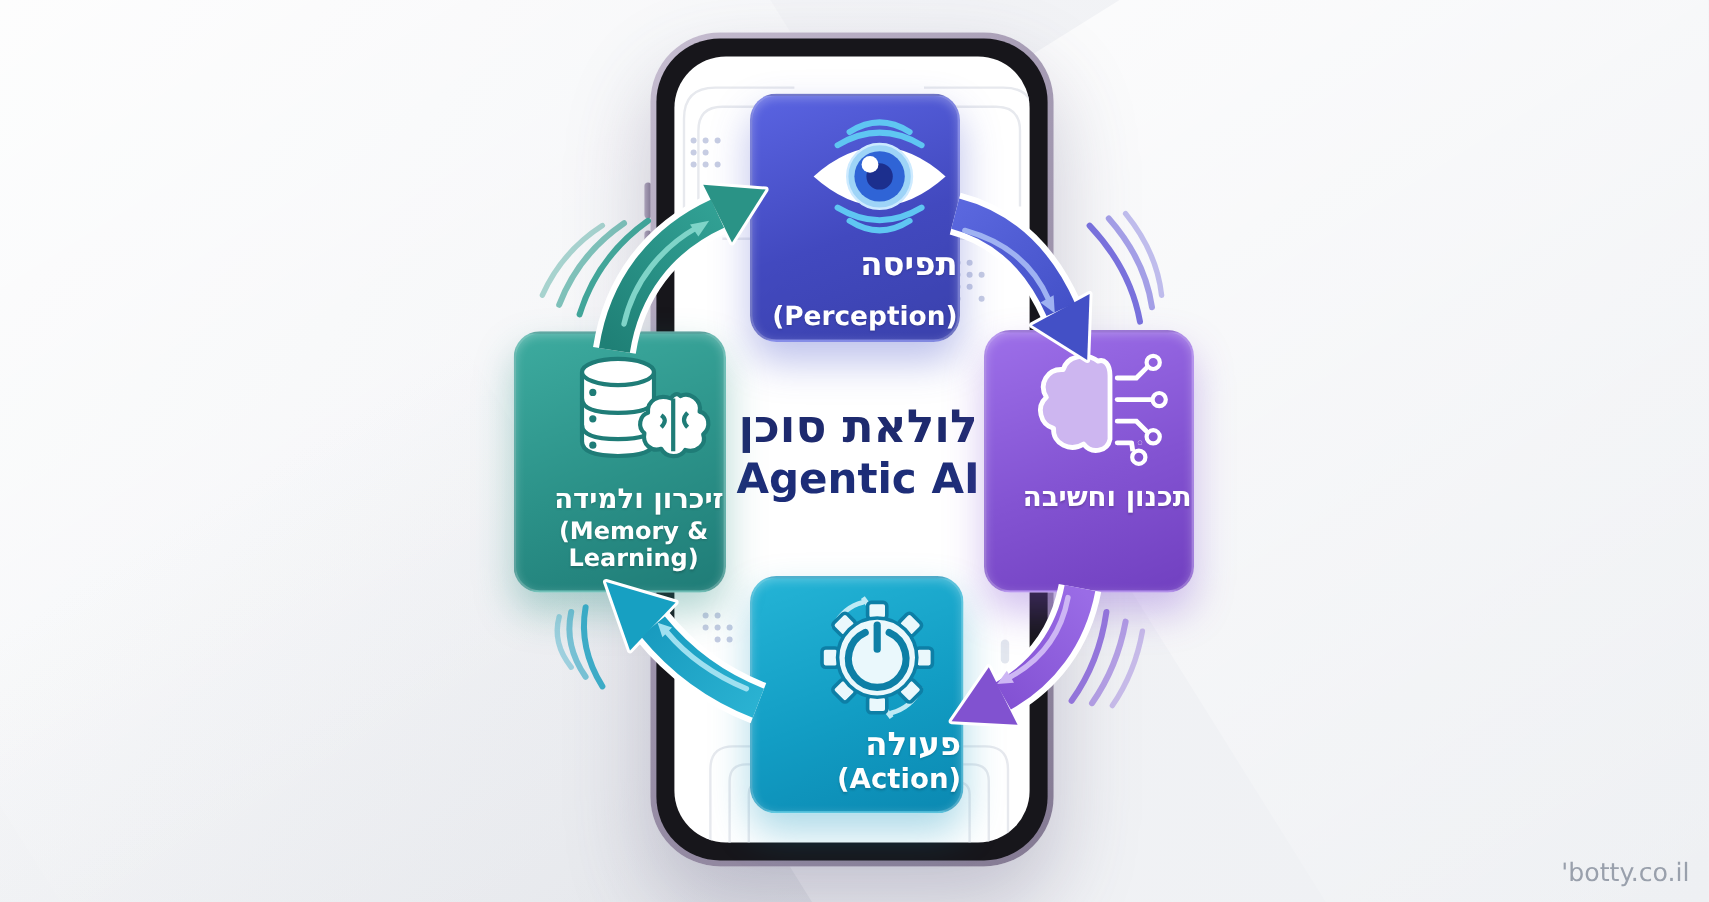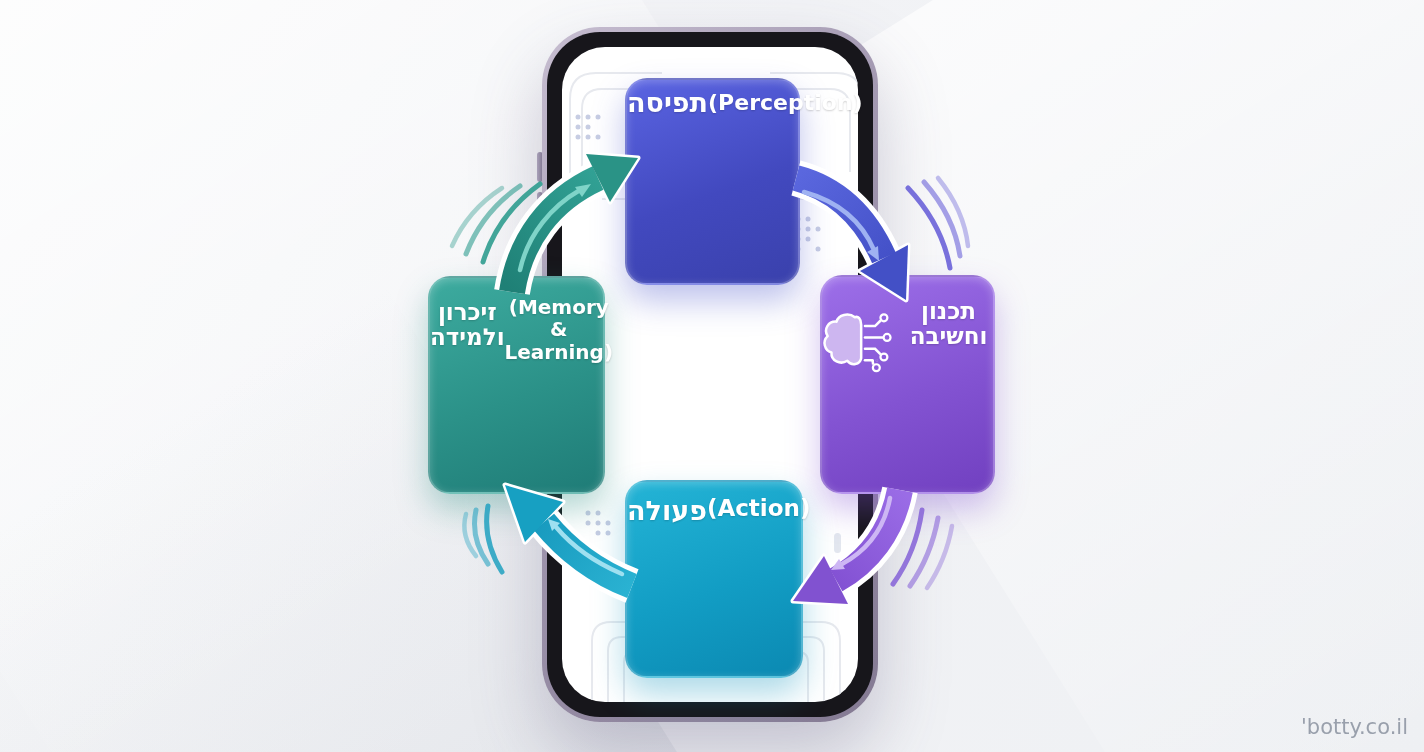--- a/index.html
+++ b/index.html
@@ -23,30 +23,30 @@
     background:linear-gradient(135deg,#c7bed1 0%,#a59bb3 35%,#847a93 100%);
     box-shadow:0 34px 70px rgba(80,72,110,.28);z-index:1;}
   .phone-bezel{position:absolute;inset:5px;border-radius:53px;background:#17161b;}
   .phone-screen{position:absolute;inset:15px;border-radius:43px;background:#ffffff;overflow:hidden;}
   .phone-btn{position:absolute;width:6px;background:linear-gradient(90deg,#b7aec3,#877d95);
     border-radius:3px;z-index:0;}
   .btn-1{left:537px;top:152px;height:30px;}
   .btn-2{left:537px;top:192px;height:56px;}
 
   
-  .card{position:absolute;z-index:3;border-radius:22px;display:flex;flex-direction:row;
-    align-items:flex-start;text-align:center;color:#fff;
+  .card{position:absolute;z-index:3;border-radius:22px;display:flex;flex-direction:column;
+    align-items:flex-end;text-align:center;color:#fff;
     border:2px solid rgba(255,255,255,.28);box-sizing:border-box;}
   .card .he{font-weight:800;line-height:1.1;text-shadow:0 1px 2px rgba(0,0,0,.18);}
   .card .en{font-weight:700;line-height:1.12;text-shadow:0 1px 2px rgba(0,0,0,.18);}
   .card-perception{left:625px;top:78px;width:175px;height:207px;padding-top:8px;
     background:linear-gradient(160deg,#5a64e2 0%,#4249bf 55%,#3a41ac 100%);
     box-shadow:0 16px 32px rgba(70,80,200,.35), inset 0 2px 8px rgba(255,255,255,.25);}
   .card-perception .he{font-size:27px;margin-top:0px;}
-  .card-perception .en{font-size:22px;margin-top:3px;}
+  .card-perception .en{font-size:22px;margin-top:17px;}
   .card-planning{left:820px;top:275px;width:175px;height:219px;padding-top:16px;
     background:linear-gradient(160deg,#9d6fe9 0%,#8353d2 55%,#7140c0 100%);
     box-shadow:0 16px 32px rgba(130,80,210,.35), inset 0 2px 8px rgba(255,255,255,.25);}
   .card-planning .he{font-size:23px;margin-top:6px;}
   .card-planning .en{font-size:20px;margin-top:2px;width:158px;}
   .card-action{left:625px;top:480px;width:178px;height:198px;padding-top:12px;
     background:linear-gradient(160deg,#24b4d6 0%,#129dc4 55%,#0b89b2 100%);
     box-shadow:0 16px 32px rgba(20,150,190,.35), inset 0 2px 8px rgba(255,255,255,.25);}
   .card-action .he{font-size:27px;margin-top:2px;}
   .card-action .en{font-size:23px;margin-top:2px;}
@@ -140,20 +140,24 @@
             </g>
           </g>
           <rect x="272" y="246" width="7" height="28" rx="3.5" fill="#dde1ea"></rect>
           <rect x="272" y="486" width="7" height="20" rx="3.5" fill="#e3e7ef"></rect>
         </svg>
       </div>
     </div>
   </div>
 
   <div class="title-glow"></div>
+  <div class="center-title">
+    <div class="t-he" dir="rtl">לולאת סוכן</div>
+    <div class="t-en">Agentic AI</div>
+  </div>
 
   <div class="card card-perception">
     <svg width="130" height="118" viewBox="0 0 130 118">
       <g fill="none" stroke="#5fc6f2" stroke-width="5" stroke-linecap="round">
         <path d="M40 22 Q65 6 90 22"></path>
         <path d="M30 33 Q65 12 100 33"></path>
         <path d="M40 96 Q65 112 90 96"></path>
         <path d="M30 85 Q65 106 100 85"></path>
       </g>
       <path d="M10 59 Q65 10 120 59 Q65 108 10 59 Z" fill="#ffffff"></path>

